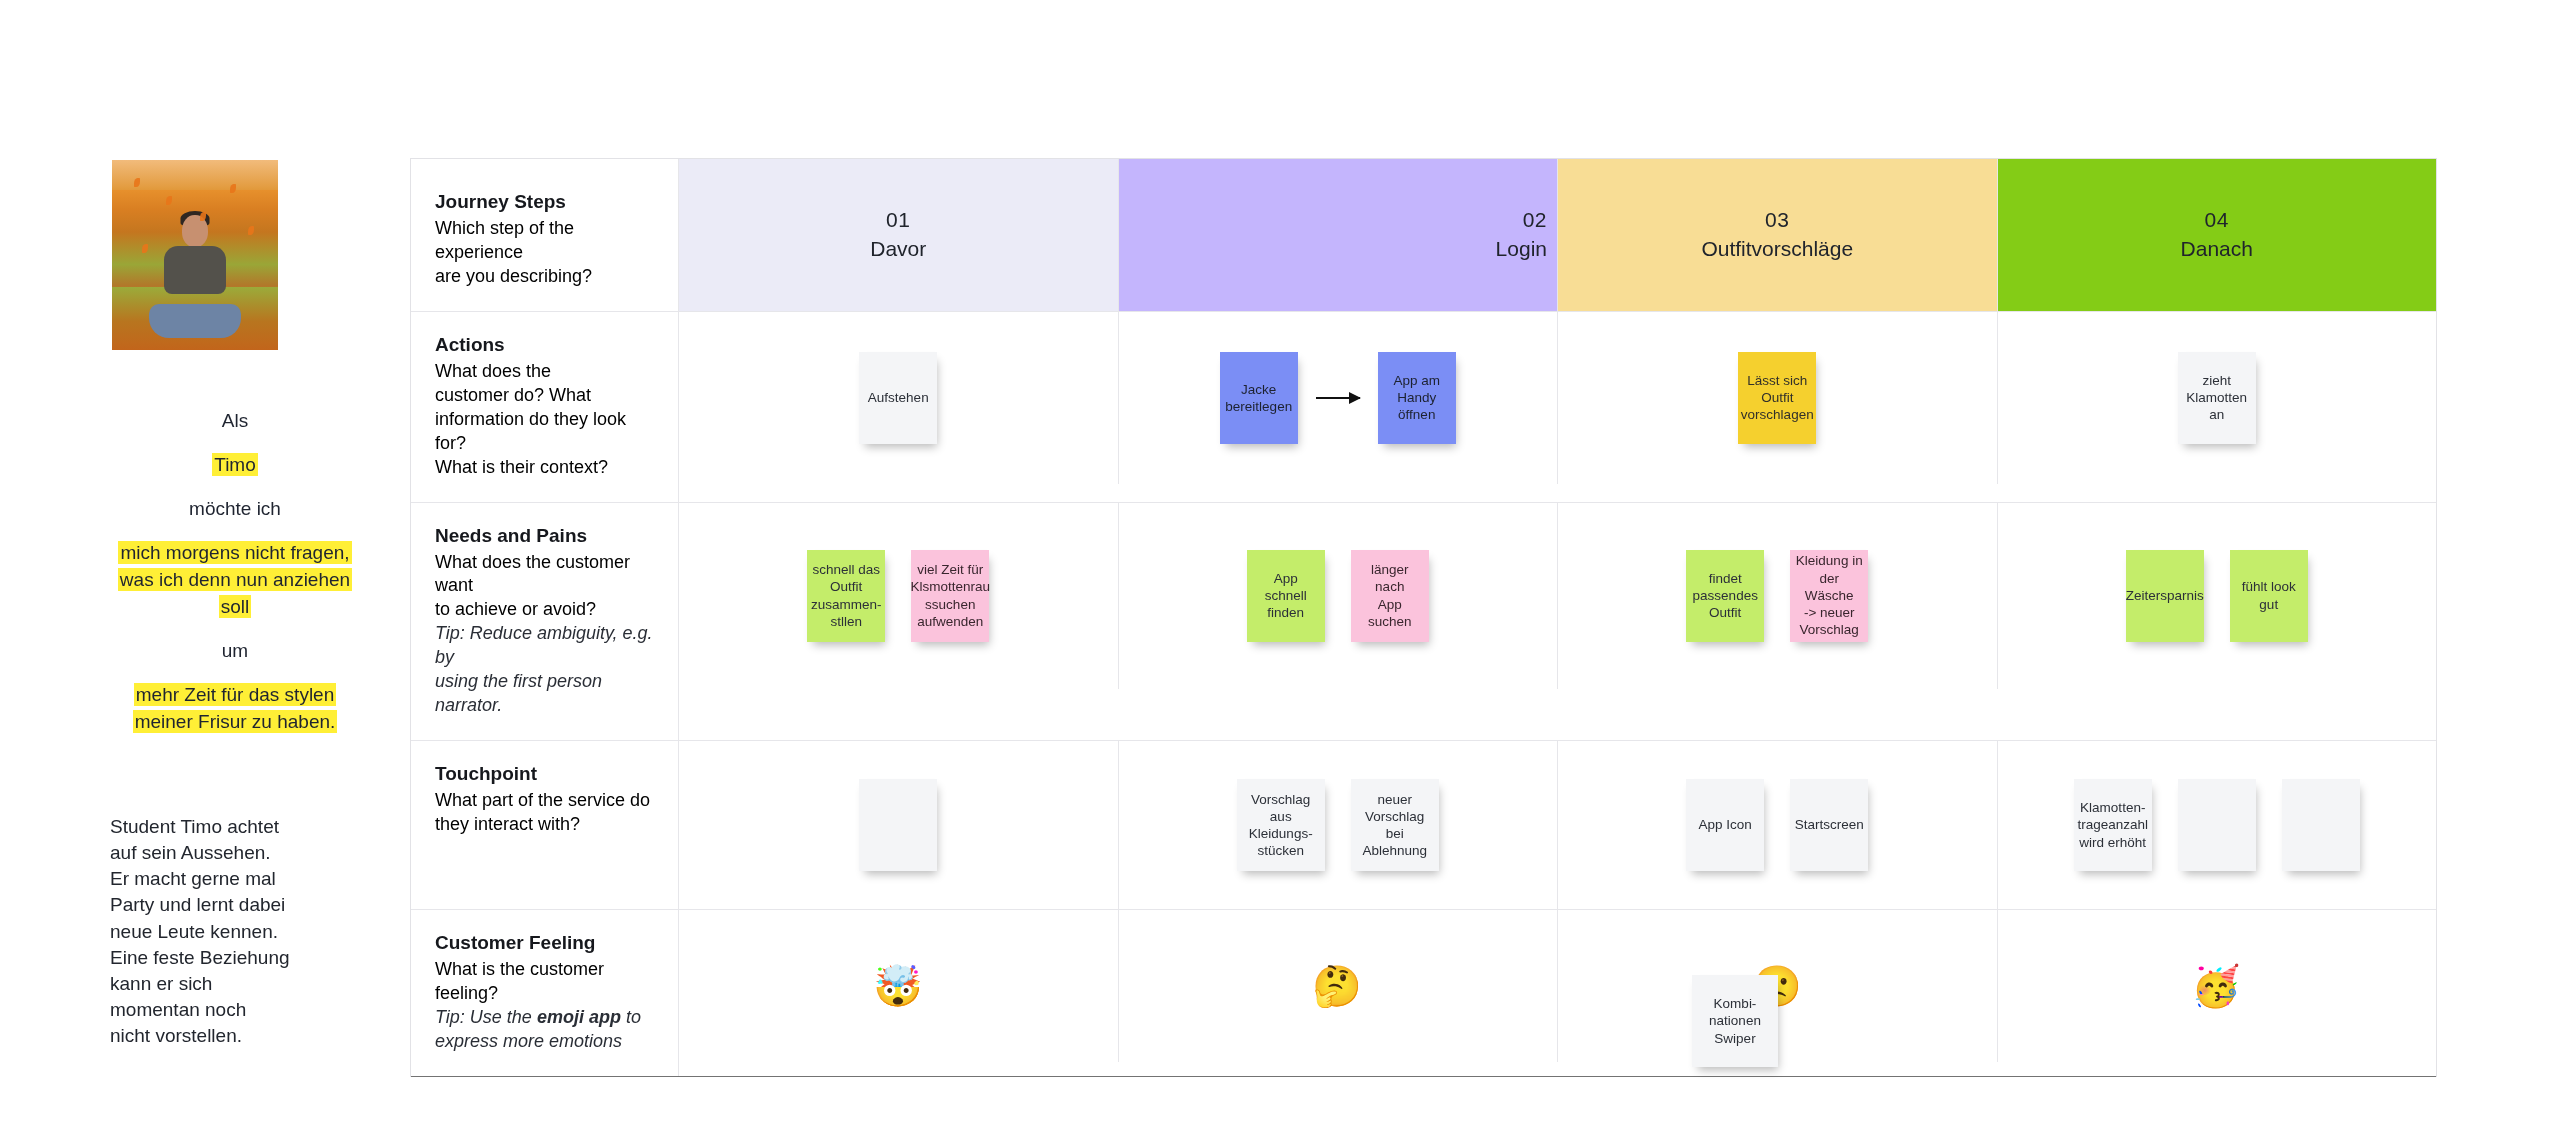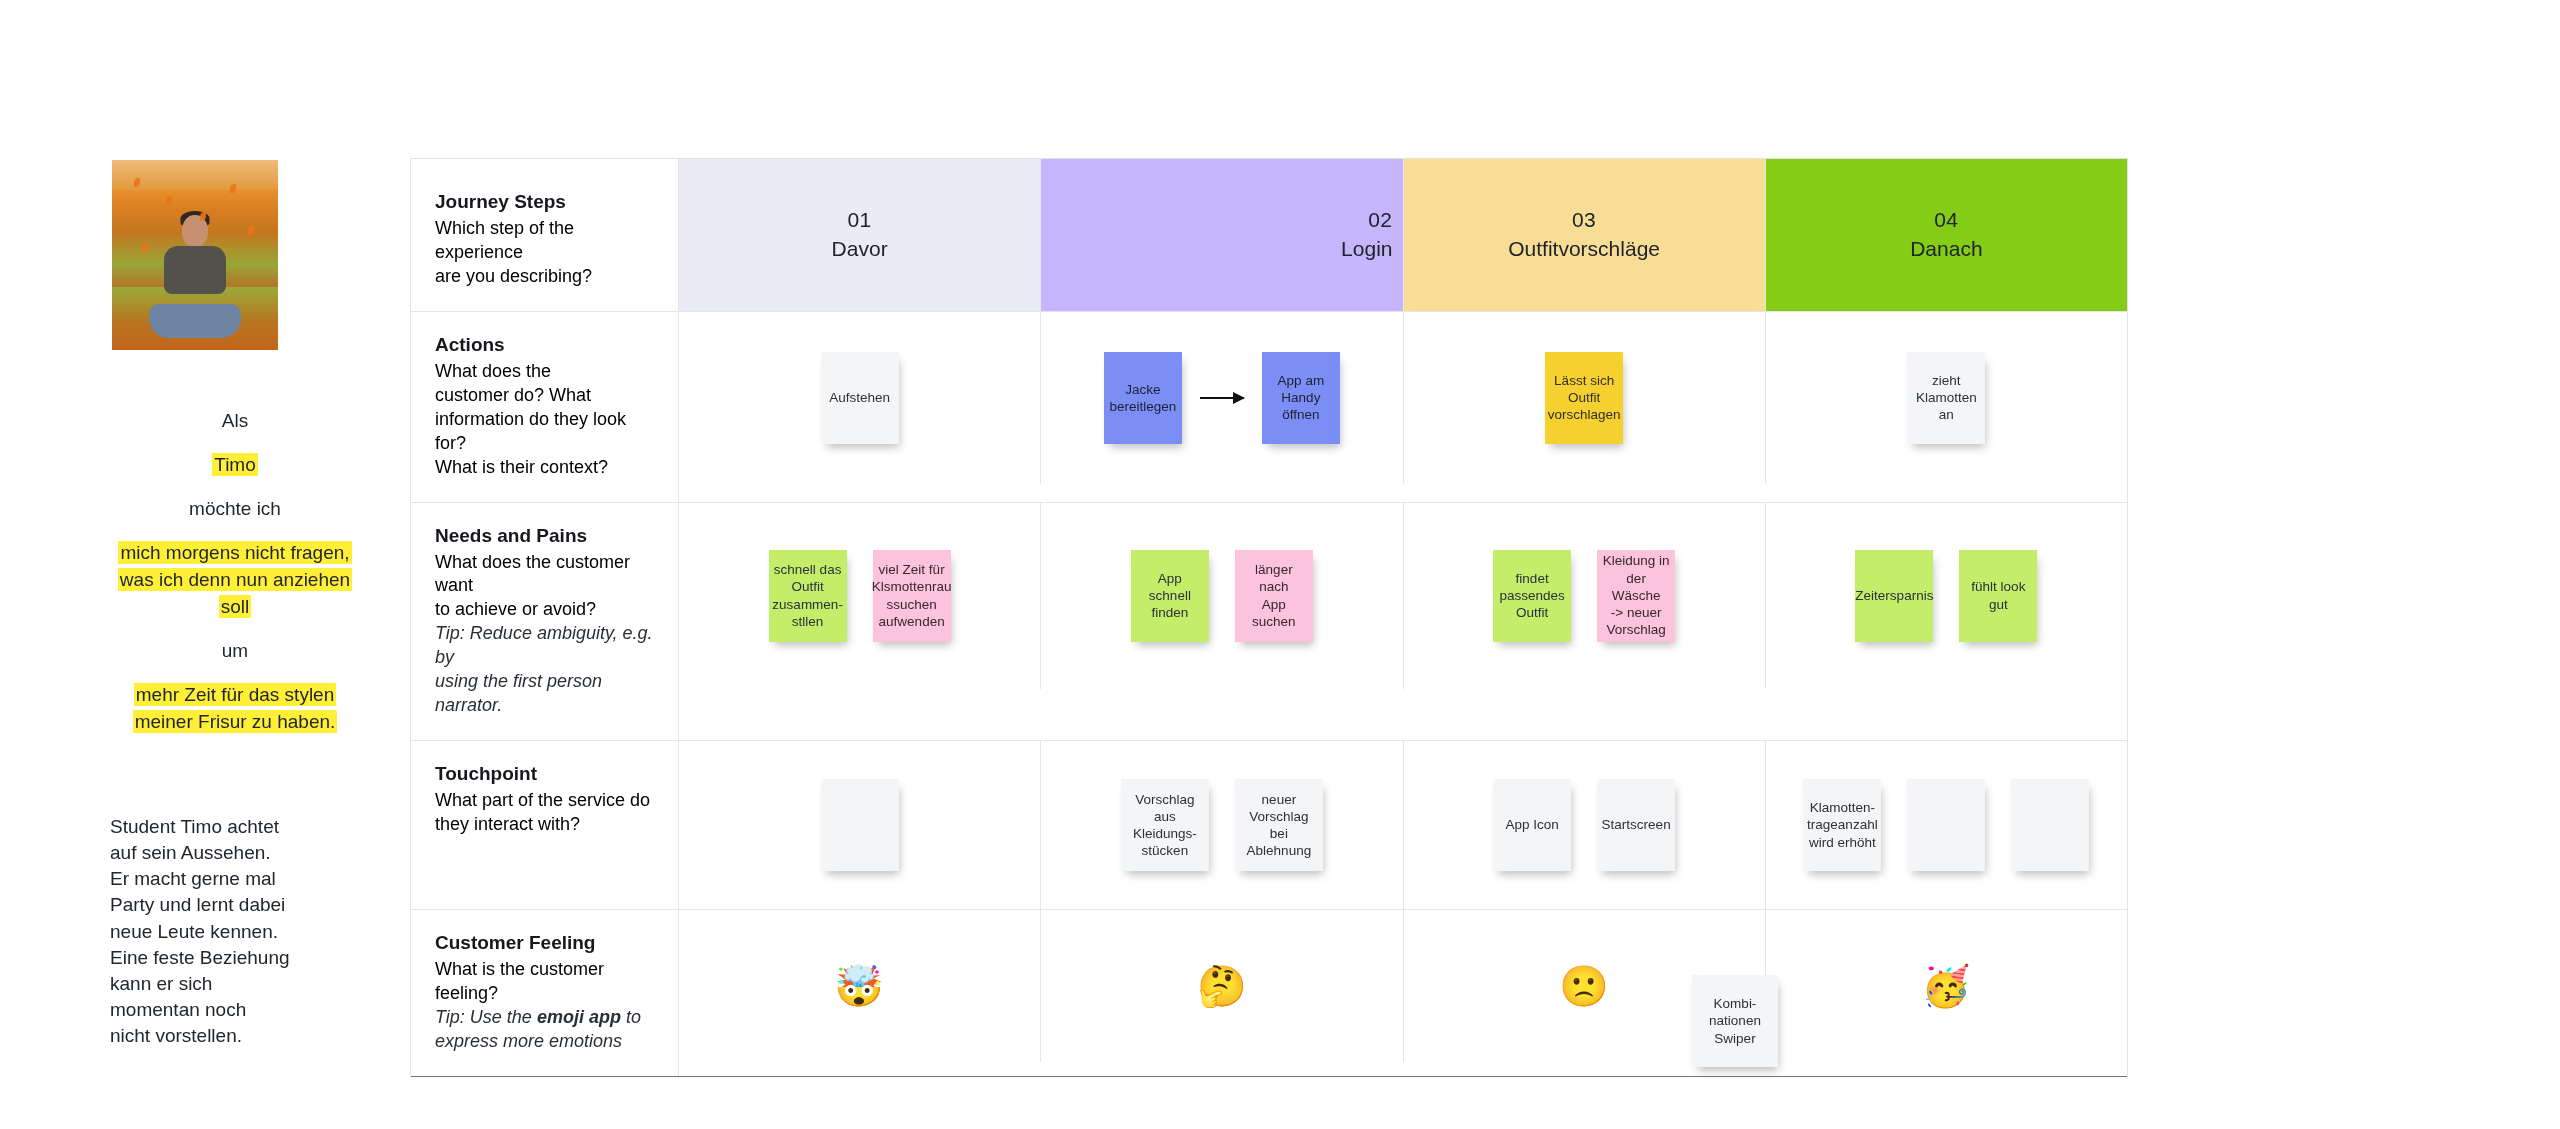--- a/index.html
+++ b/index.html
@@ -89,21 +89,21 @@
     padding: 1px 2px;
     box-decoration-break: clone;
     -webkit-box-decoration-break: clone;
   }
   #persona-story .hl-block { margin: 17px 0; }
 
   
   #journey {
     position: absolute;
     left: 410px; top: 158px;
-    width: 1718px;
+    width: 2027px;
     border: 1px solid #e2e2e6;
     border-bottom: none;
   }
   .jrow { display: flex; border-bottom: 1px solid #e6e6ea; }
   .jcell-label {
     width: 268px; min-width: 268px;
     padding: 22px 24px 22px 24px;
     border-right: 1px solid #e6e6ea;
     background: #ffffff;
   }

